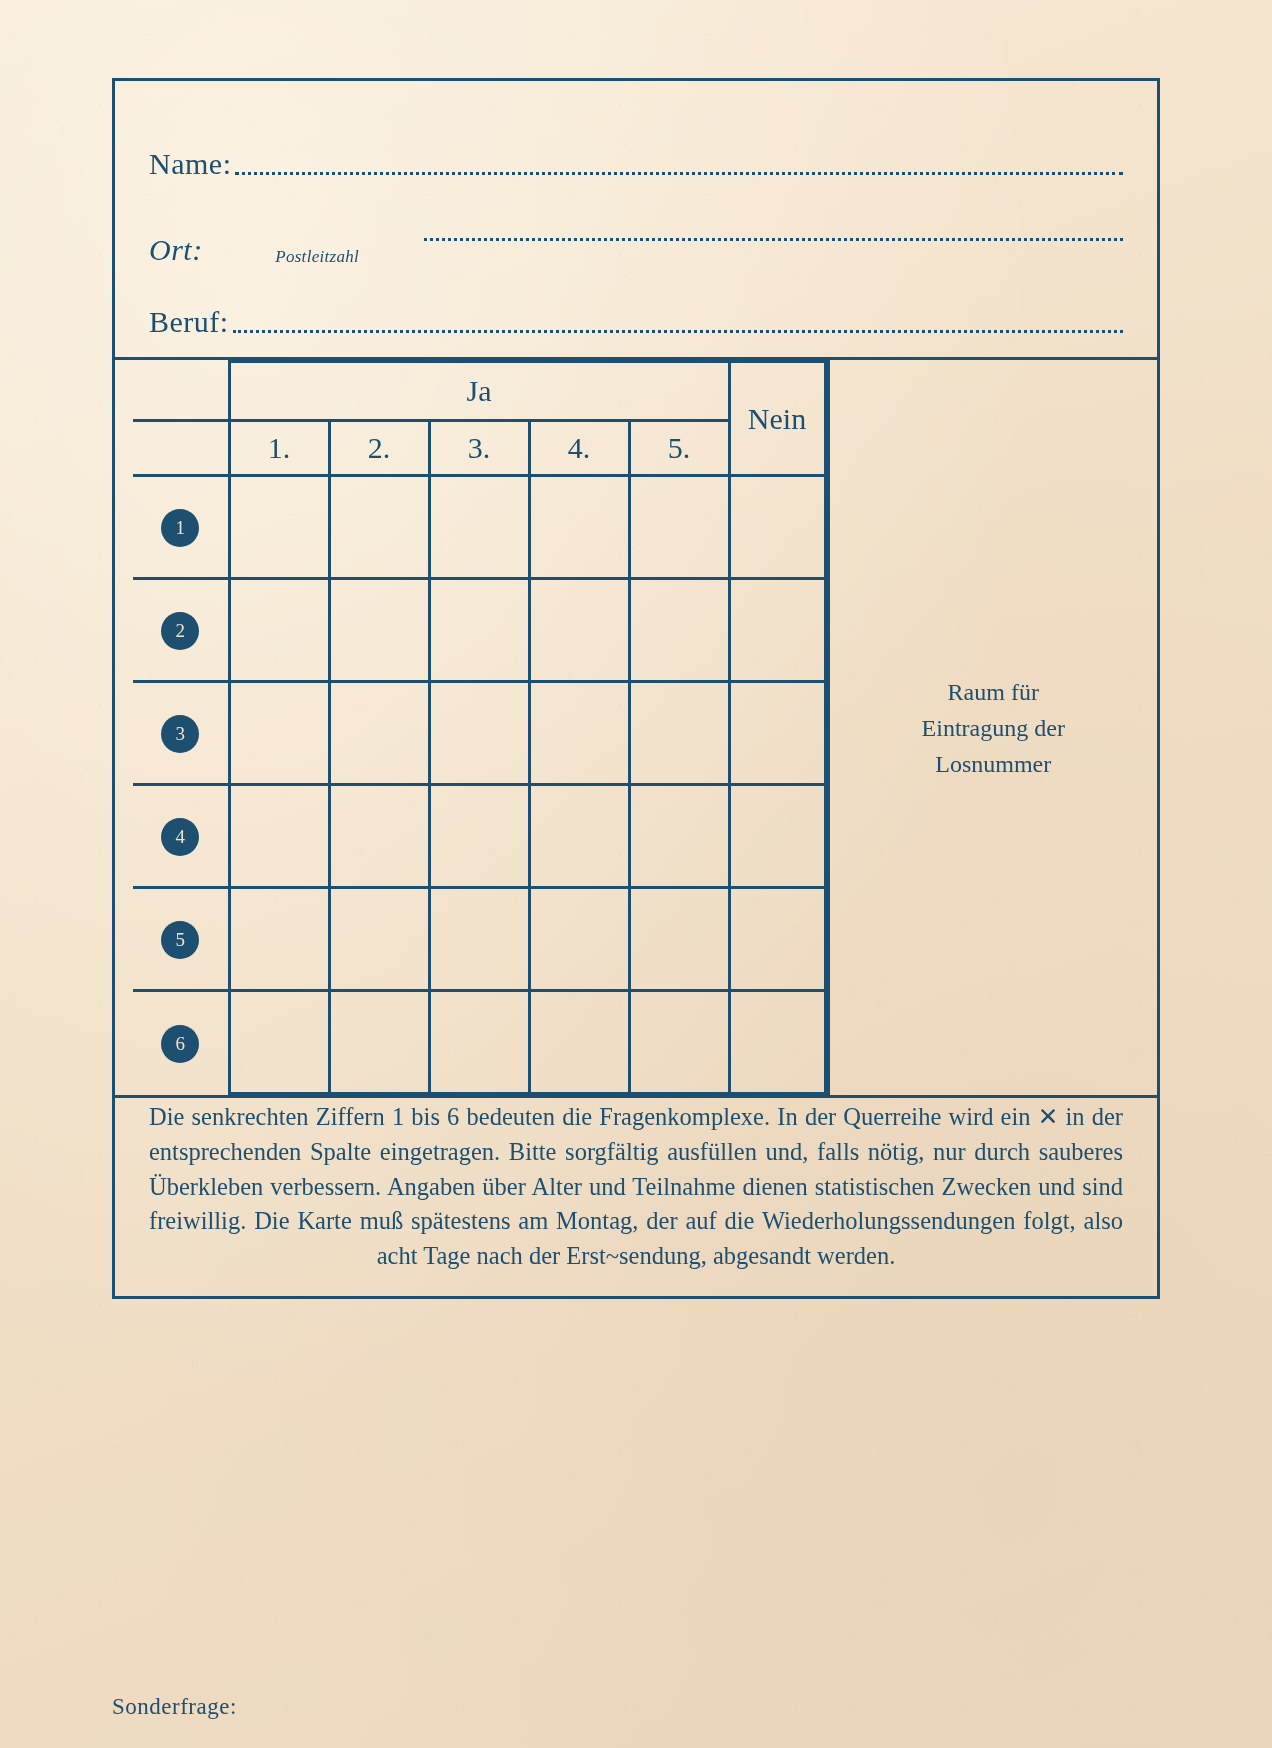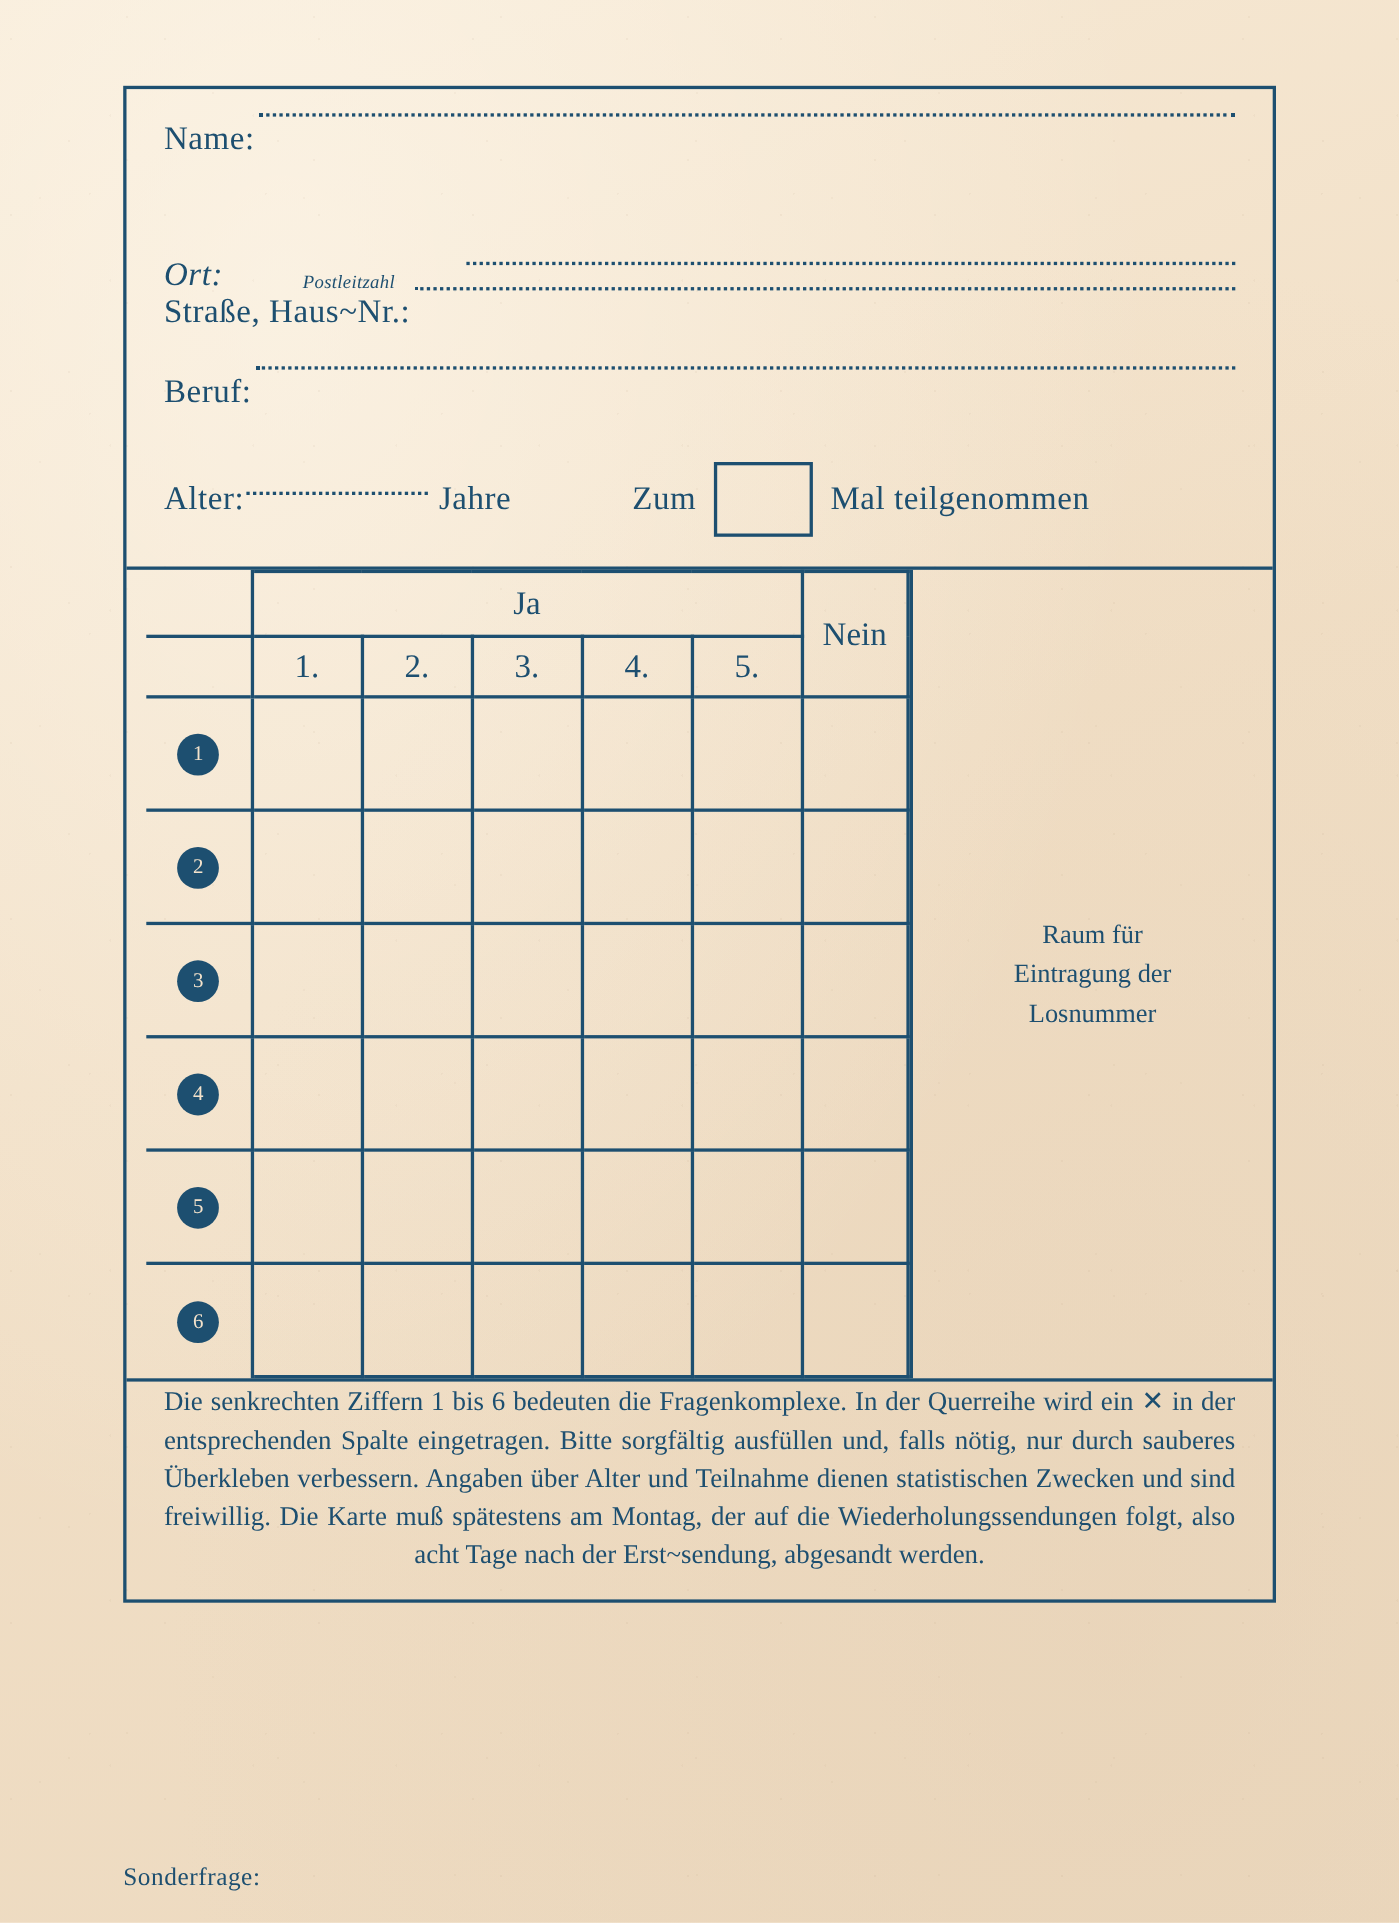--- a/index.html
+++ b/index.html
@@ -51,21 +51,21 @@
     box-sizing: border-box;
   }
 
   
   .personal {
     padding: 28px 34px 18px 34px;
     border-bottom: 3px solid #1d4f70;
   }
   .field-row {
     display: flex;
-    align-items: flex-start;
+    align-items: flex-end;
     height: 72px;
   }
   .field-label {
     font-size: 30px;
     letter-spacing: 0.5px;
     white-space: nowrap;
   }
   .dots {
     flex: 1;
     border-bottom: 3px dotted #1d4f70;
@@ -208,39 +208,26 @@
 
       <div class="ort-row">
         <span class="field-label">Ort:</span>
         <span class="plz-wrap">
           <span class="plz-line"></span>
           <span class="plz-label">Postleitzahl</span>
         </span>
         <span class="ort-dots"></span>
       </div>
 
-      <div class="field-row">
-        <span class="field-label">Straße, Haus~Nr.:</span>
-        <span class="dots"></span>
-      </div>
 
       <div class="field-row">
         <span class="field-label">Beruf:</span>
         <span class="dots"></span>
       </div>
 
-      <div class="alter-row">
-        <span class="field-label">Alter:</span>
-        <span class="alter-dots"></span>
-        <span class="field-label">Jahre</span>
-        <span class="spacer-zum"></span>
-        <span class="field-label">Zum</span>
-        <span class="mal-box"></span>
-        <span class="field-label">Mal teilgenommen</span>
-      </div>
 
     </div>
 
     <div class="tablewrap">
       <table class="grid">
         <colgroup>
           <col class="col-num">
           <col class="col-ja">
             <col class="col-ja">
             <col class="col-ja">

